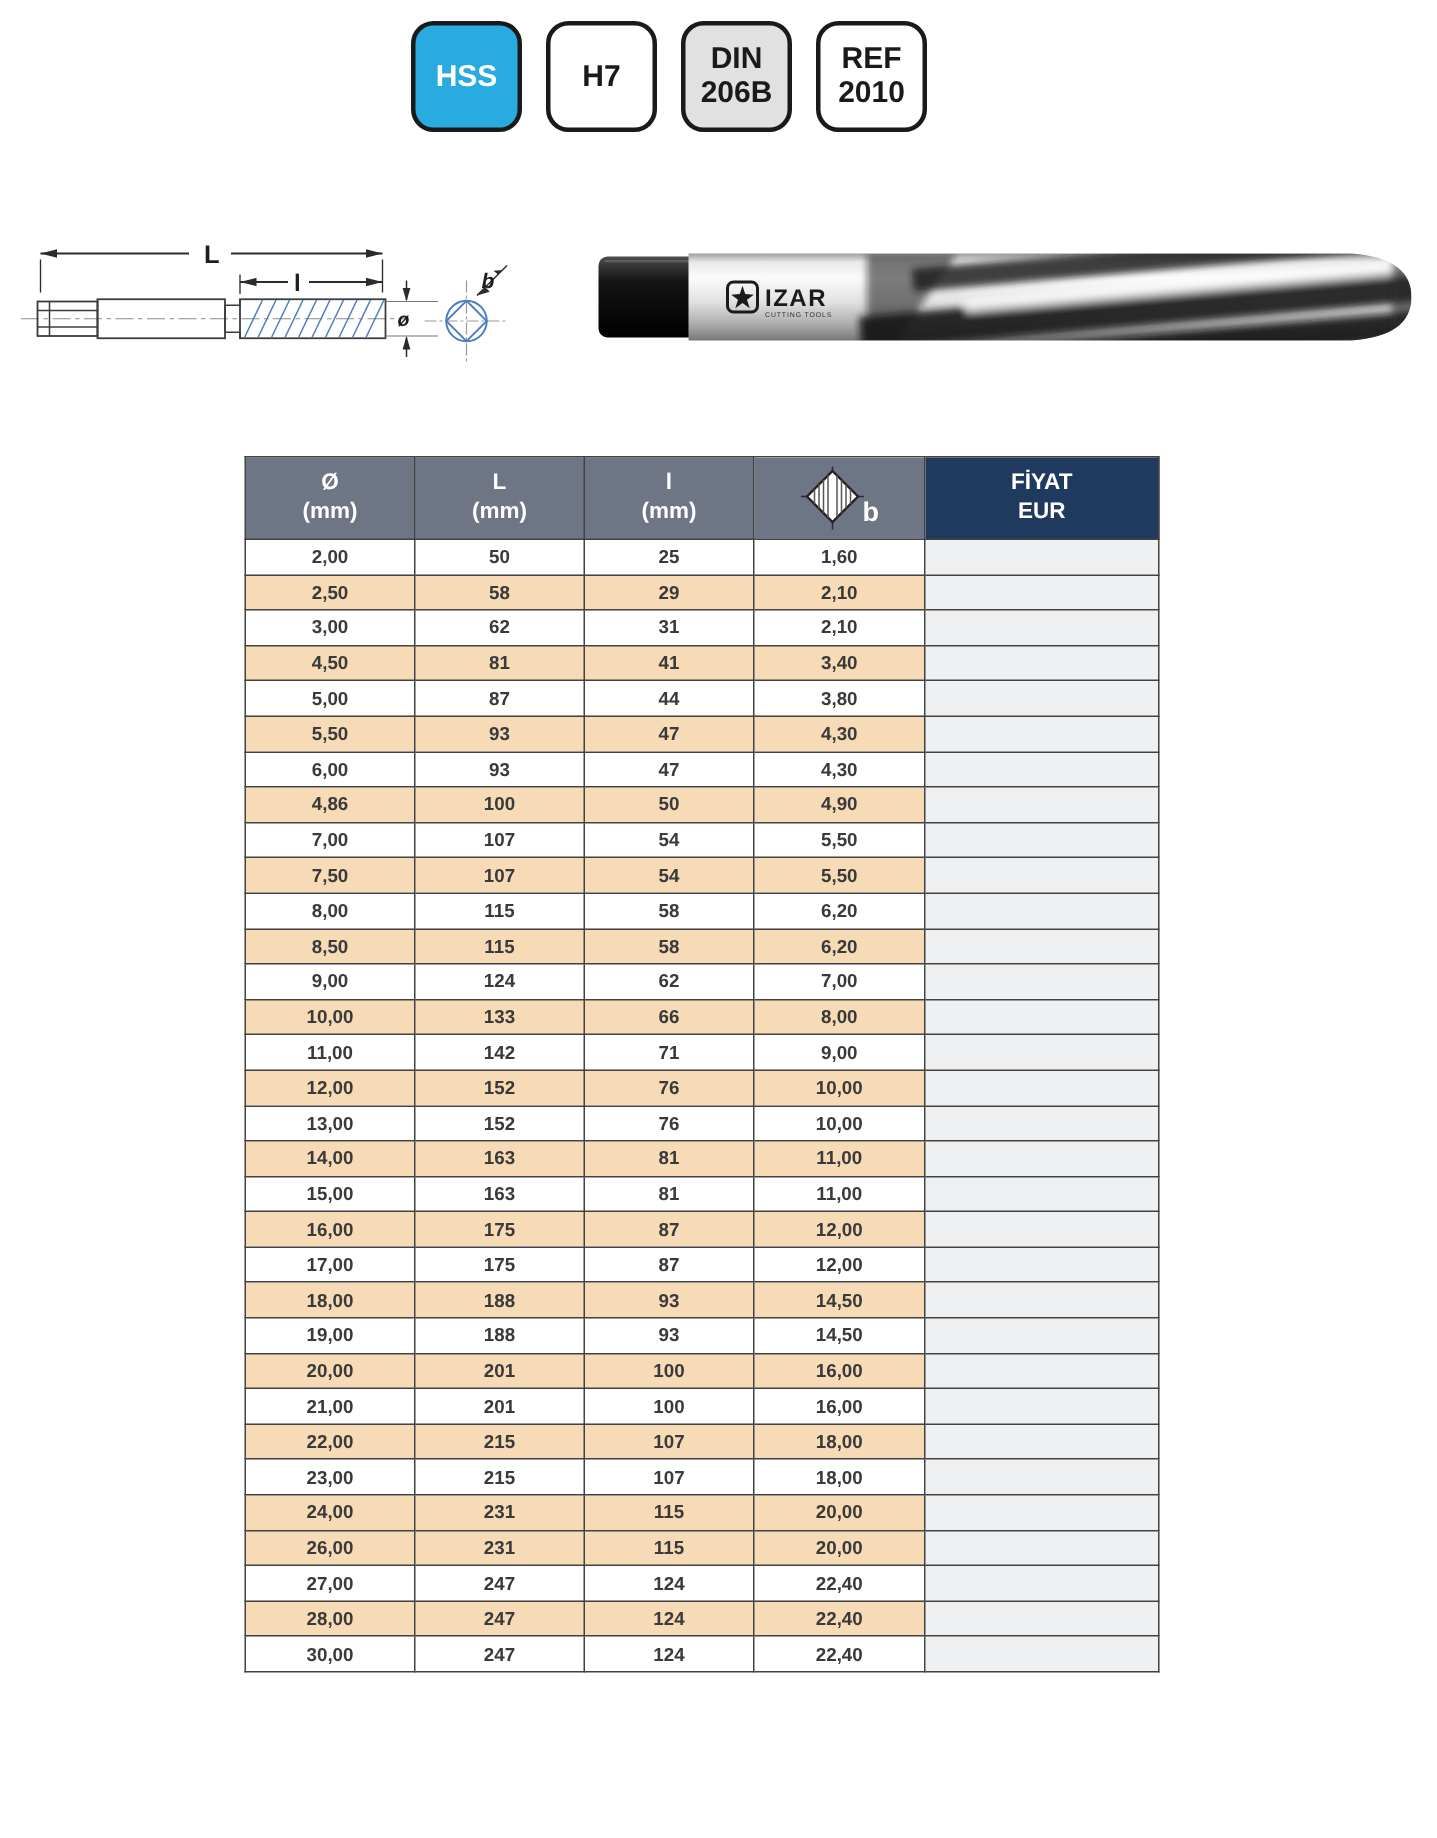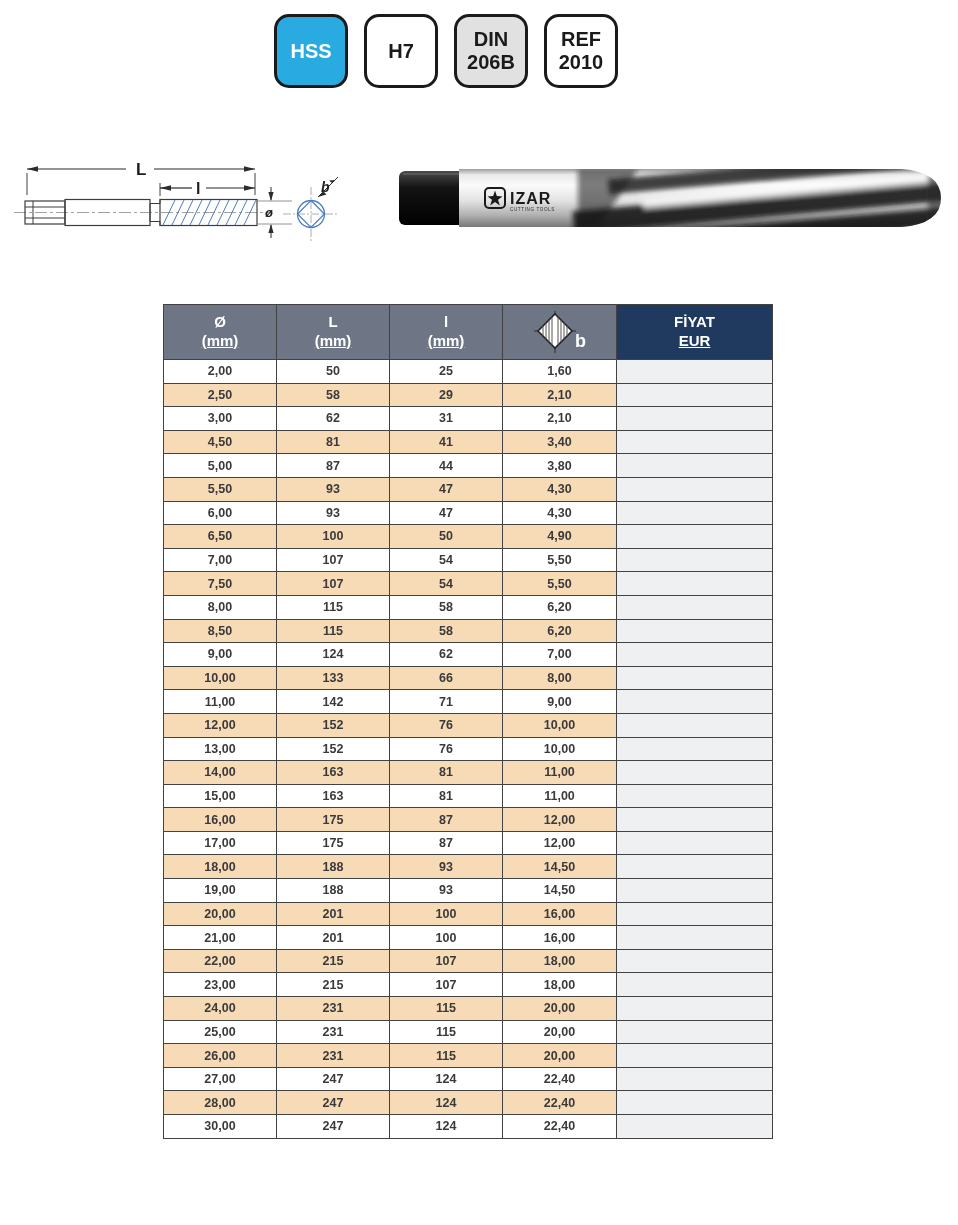--- a/index.html
+++ b/index.html
@@ -22,21 +22,21 @@
   .spec-table{position:absolute;left:163px;top:304px;border-collapse:collapse;table-layout:fixed;width:609px;}
   .spec-table th,.spec-table td{border:1.5px solid #424242;padding:0;text-align:center;}
   .spec-table thead th{height:54px;background:#6E7685;color:#fff;font-weight:bold;font-size:15px;line-height:1.25;}
   .spec-table thead th.price-h{background:#1F3A5E;}
   .spec-table thead th.b-h{position:relative;}
   .b-head-wrap{display:flex;align-items:center;justify-content:center;}
   .b-label{color:#fff;font-weight:bold;font-size:18px;margin:18px 0 0 -4px;}
   .spec-table td{height:22.6px;font-size:12.5px;font-weight:bold;color:#3a3a3a;background:#fff;}
   .spec-table tr.alt td{background:#F7DAB6;}
   .spec-table td.price{background:#EFF0F2 !important;}
-  .hdr2{display:block;text-decoration:underline;}
+  .hdr2{display:block;}
 </style>
 </head>
 <body>
 
 <div id="page">
 
   <div class="badges">
     <div class="badge blue">
       <span>HSS</span>
     </div>
@@ -253,21 +253,21 @@
           <td class="price"></td>
         </tr>
         <tr>
           <td>6,00</td>
           <td>93</td>
           <td>47</td>
           <td>4,30</td>
           <td class="price"></td>
         </tr>
         <tr class="alt">
-          <td>6,50</td>
+          <td>4,86</td>
           <td>100</td>
           <td>50</td>
           <td>4,90</td>
           <td class="price"></td>
         </tr>
         <tr>
           <td>7,00</td>
           <td>107</td>
           <td>54</td>
           <td>5,50</td>
@@ -399,27 +399,20 @@
           <td>18,00</td>
           <td class="price"></td>
         </tr>
         <tr class="alt">
           <td>24,00</td>
           <td>231</td>
           <td>115</td>
           <td>20,00</td>
           <td class="price"></td>
         </tr>
-        <tr>
-          <td>25,00</td>
-          <td>231</td>
-          <td>115</td>
-          <td>20,00</td>
-          <td class="price"></td>
-        </tr>
         <tr class="alt">
           <td>26,00</td>
           <td>231</td>
           <td>115</td>
           <td>20,00</td>
           <td class="price"></td>
         </tr>
         <tr>
           <td>27,00</td>
           <td>247</td>

